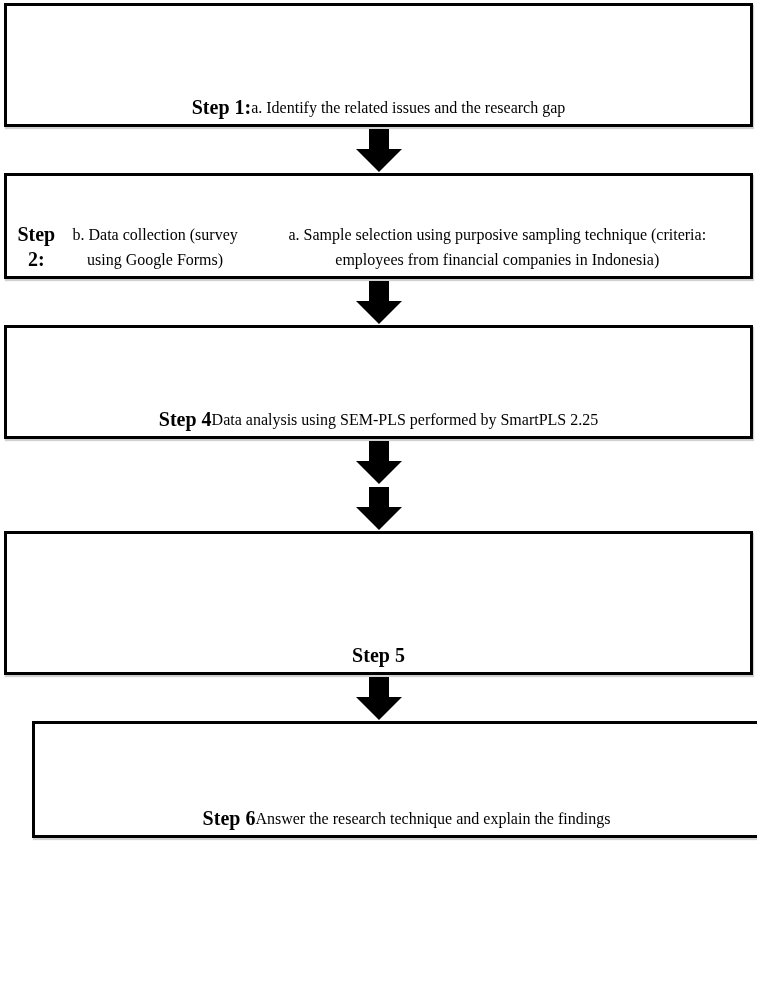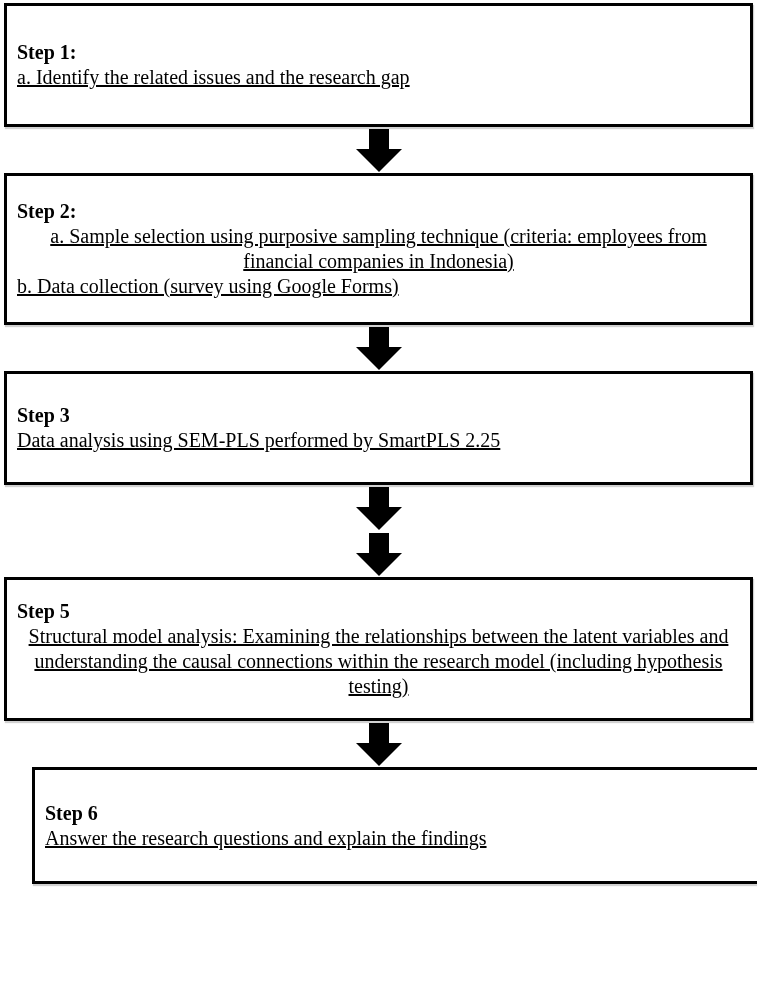--- a/index.html
+++ b/index.html
@@ -12,40 +12,39 @@
     font-family: "Liberation Serif", "DejaVu Serif", serif;
     color: #000000;
     display: flex;
     flex-direction: column;
   }
   .step-box {
     width: 100%;
     border: 3px solid #000000;
     background: #ffffff;
     display: flex;
-    flex-direction: column;
+    flex-direction: row;
     justify-content: center;
-    align-items: flex-start;
+    align-items: flex-end;
     text-align: center;
     padding: 4px 10px;
     box-shadow: 1px 2px 1px rgba(0,0,0,0.18);
     flex: 0 0 auto;
   }
   .step-title {
     font-weight: bold;
     font-size: 20px;
     line-height: 25px;
   }
   .step-line {
-    font-size: 20px;
+    font-size: 16px;
     line-height: 25px;
-    text-decoration: underline;
   }
   .h1 { height: 124px; }
-  .h2 { height: 152px; }
+  .h2 { height: 106px; }
   .h3 { height: 114px; }
   .h4 { height: 125px; }
   .h5 { height: 144px; }
   .h6 { height: 117px; margin-left: 28px; }
   .arrow-row {
     height: 46px;
     flex: 0 0 auto;
     display: flex;
     align-items: center;
     justify-content: center;
@@ -63,57 +62,56 @@
   </div>
 
   <div class="arrow-row">
     <svg width="46" height="43" viewBox="0 0 46 43" aria-hidden="true">
       <path d="M13 0 H33 V20 H46 L23 43 L0 20 H13 Z" fill="#000000"></path>
     </svg>
   </div>
 
   <div class="step-box h2">
     <div class="step-title">Step 2:</div>
+    <div class="step-line">b. Data collection (survey using Google Forms)</div>
     <div class="step-line">a. Sample selection using purposive sampling technique (criteria: employees from financial companies in Indonesia)</div>
-    <div class="step-line">b. Data collection (survey using Google Forms)</div>
   </div>
 
   <div class="arrow-row">
     <svg width="46" height="43" viewBox="0 0 46 43" aria-hidden="true">
       <path d="M13 0 H33 V20 H46 L23 43 L0 20 H13 Z" fill="#000000"></path>
     </svg>
   </div>
 
   <div class="step-box h3">
-    <div class="step-title">Step 3</div>
+    <div class="step-title">Step 4</div>
     <div class="step-line">Data analysis using SEM-PLS performed by SmartPLS 2.25</div>
   </div>
 
   <div class="arrow-row">
     <svg width="46" height="43" viewBox="0 0 46 43" aria-hidden="true">
       <path d="M13 0 H33 V20 H46 L23 43 L0 20 H13 Z" fill="#000000"></path>
     </svg>
   </div>
 
 
   <div class="arrow-row">
     <svg width="46" height="43" viewBox="0 0 46 43" aria-hidden="true">
       <path d="M13 0 H33 V20 H46 L23 43 L0 20 H13 Z" fill="#000000"></path>
     </svg>
   </div>
 
   <div class="step-box h5">
     <div class="step-title">Step 5</div>
-    <div class="step-line">Structural model analysis: Examining the relationships between the latent variables and understanding the causal connections within the research model (including hypothesis testing)</div>
   </div>
 
   <div class="arrow-row">
     <svg width="46" height="43" viewBox="0 0 46 43" aria-hidden="true">
       <path d="M13 0 H33 V20 H46 L23 43 L0 20 H13 Z" fill="#000000"></path>
     </svg>
   </div>
 
   <div class="step-box h6">
     <div class="step-title">Step 6</div>
-    <div class="step-line">Answer the research questions and explain the findings</div>
+    <div class="step-line">Answer the research technique and explain the findings</div>
   </div>
 
 </div>
 
 </body></html>

